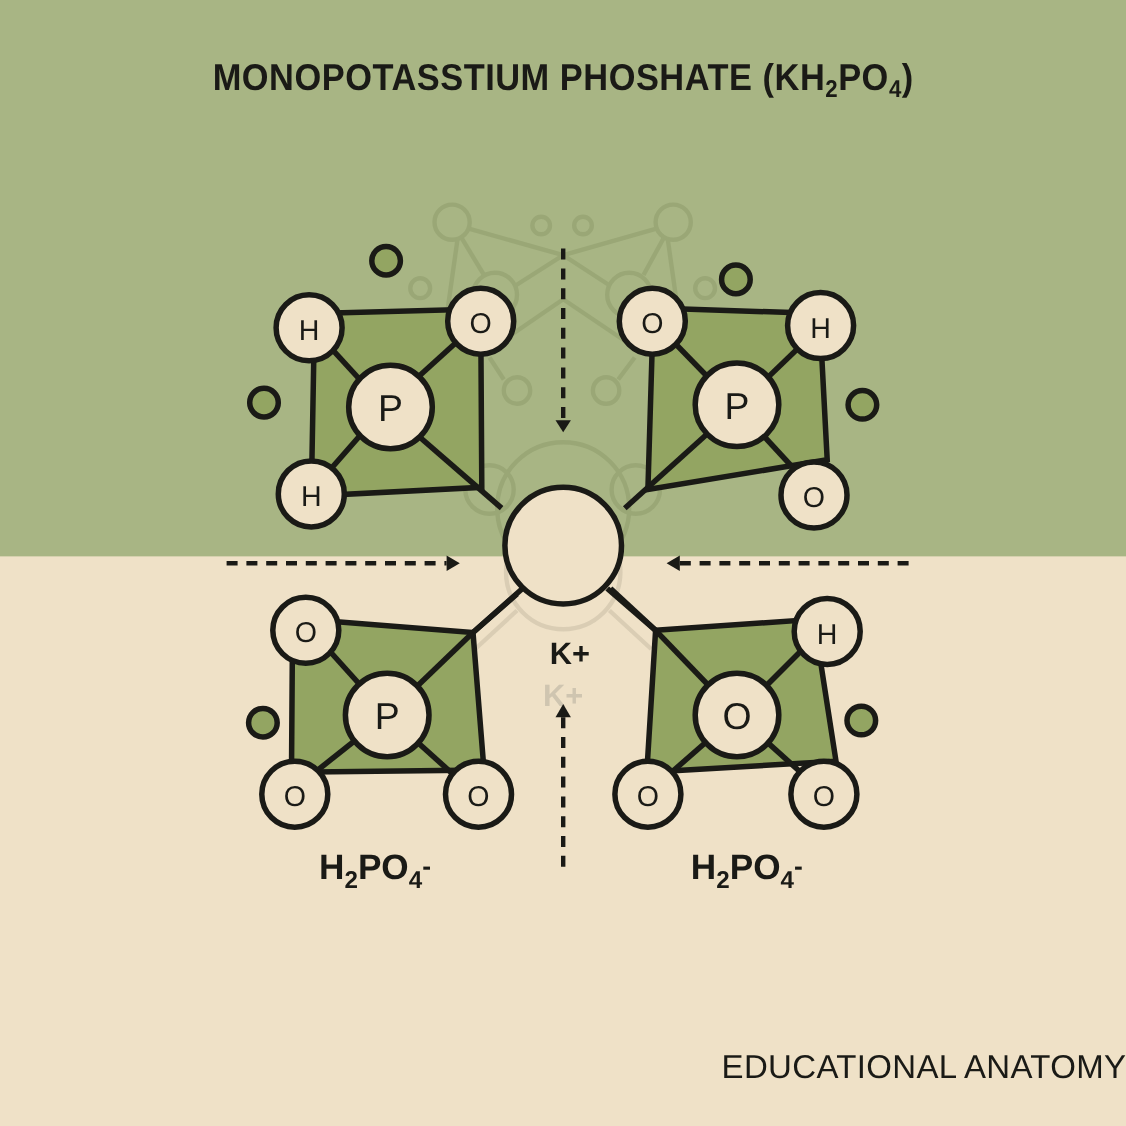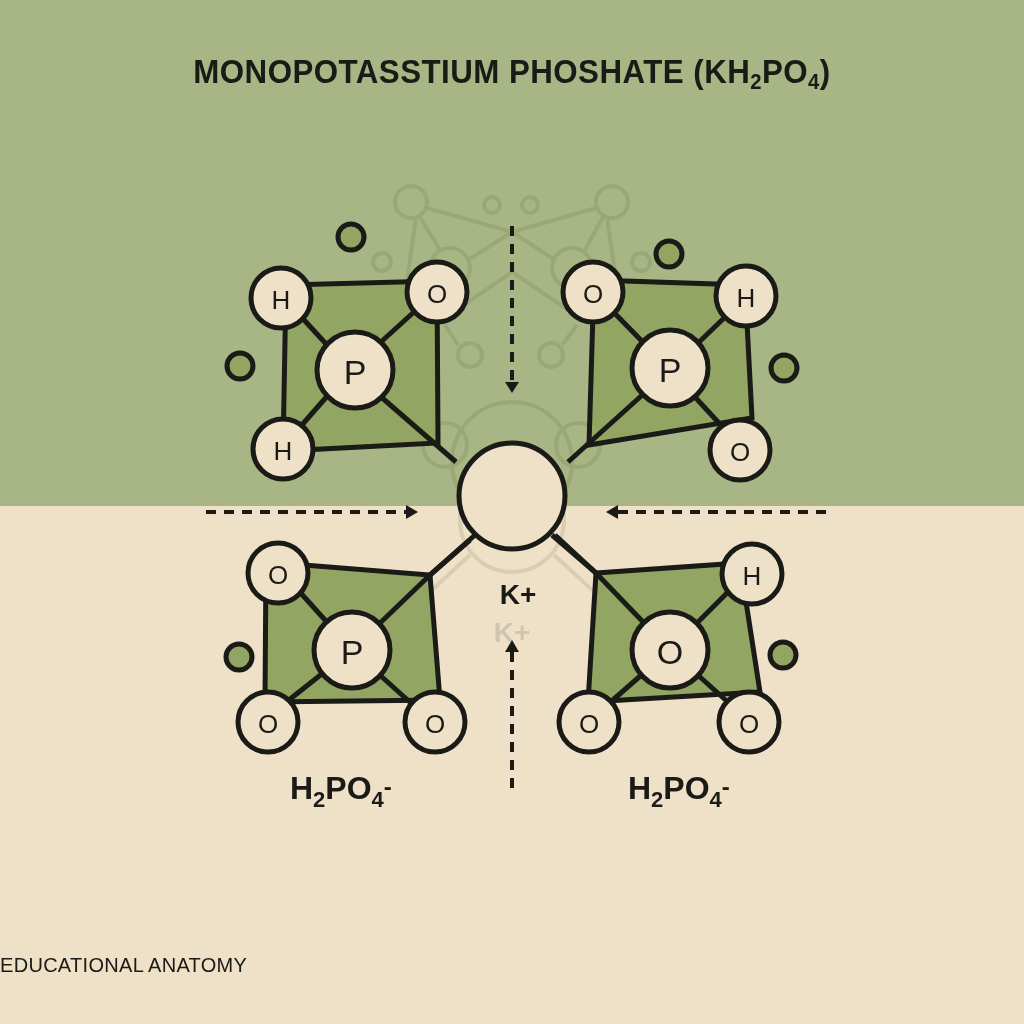--- a/index.html
+++ b/index.html
@@ -6,21 +6,21 @@
     body { width: 1024px; height: 1024px; overflow: hidden; background: #ede0c6; font-family: "Liberation Sans", sans-serif; }
     .canvas { position: relative; width: 1024px; height: 868px; }
     .top-band { position: absolute; left: 0; top: 0; width: 1024px; height: 506px; background: #a8b584; }
     .bottom-band { position: absolute; left: 0; top: 506px; width: 1024px; height: 518px; background: #efe1c7; }
     .title { position: absolute; left: 0; top: 52px; width: 1024px; text-align: center; font-size: 34px; font-weight: bold; color: #1a1a16; letter-spacing: 0.5px; transform: scaleX(0.92); }
     .title sub { font-size: 22px; vertical-align: -6px; }
     svg.diagram { position: absolute; left: 0; top: 0; }
     .formula { position: absolute; font-size: 32px; color: #1a1a16; font-weight: bold; }
     .formula sub { font-size: 22px; vertical-align: -8px; }
     .formula sup { font-size: 24px; vertical-align: 4px; }
-    .footer { position: absolute; left: 0; top: 954px; width: 1024px; text-align: left; font-size: 20px; color: #1a1a16; letter-spacing: 0.3px; }
+    .footer { position: absolute; left: 0; top: 954px; width: 1024px; text-align: right; font-size: 30px; color: #1a1a16; letter-spacing: 0.3px; }
     .atom-label { font-family: "Liberation Sans", sans-serif; fill: #1a1a16; text-anchor: middle; dominant-baseline: central; }
   </style>
 </head>
 <body>
 
 <div class="canvas">
   <div class="top-band"></div>
   <div class="bottom-band"></div>
 
   <div class="title"><span>MONOPOTASSTIUM PHOSHATE (KH</span><sub>2</sub><span>PO</span><sub>4</sub><span>)</span></div>

